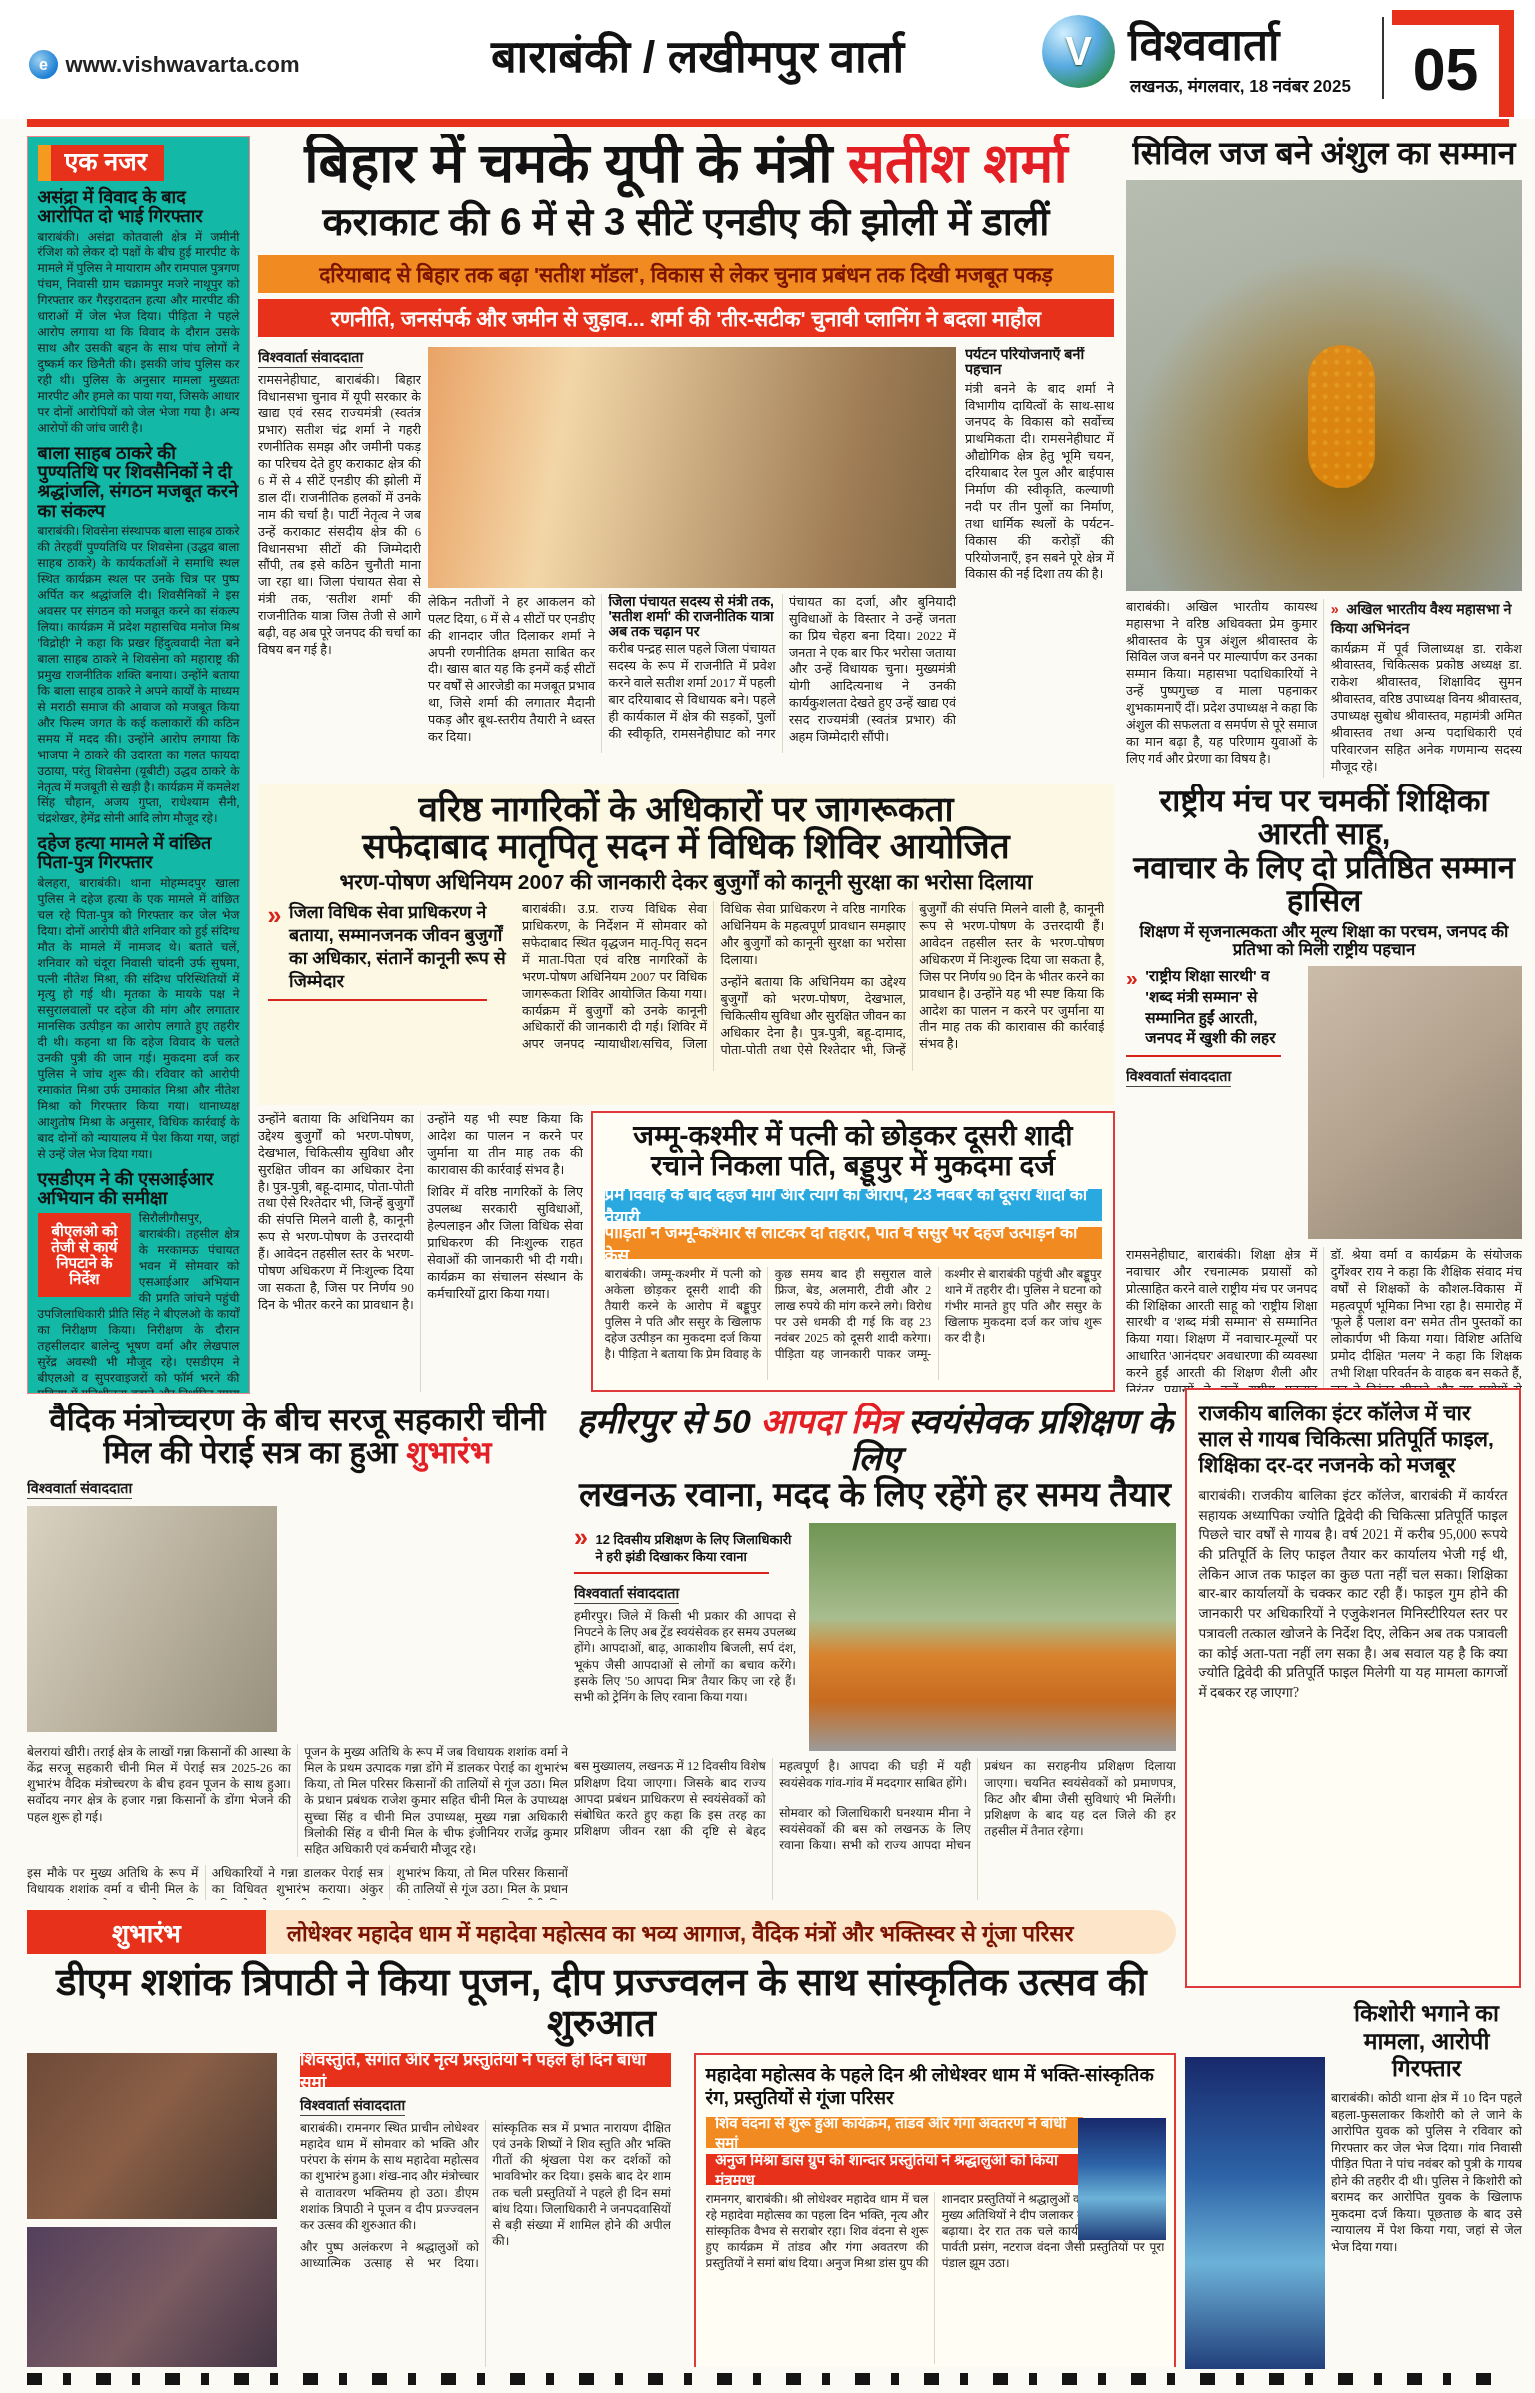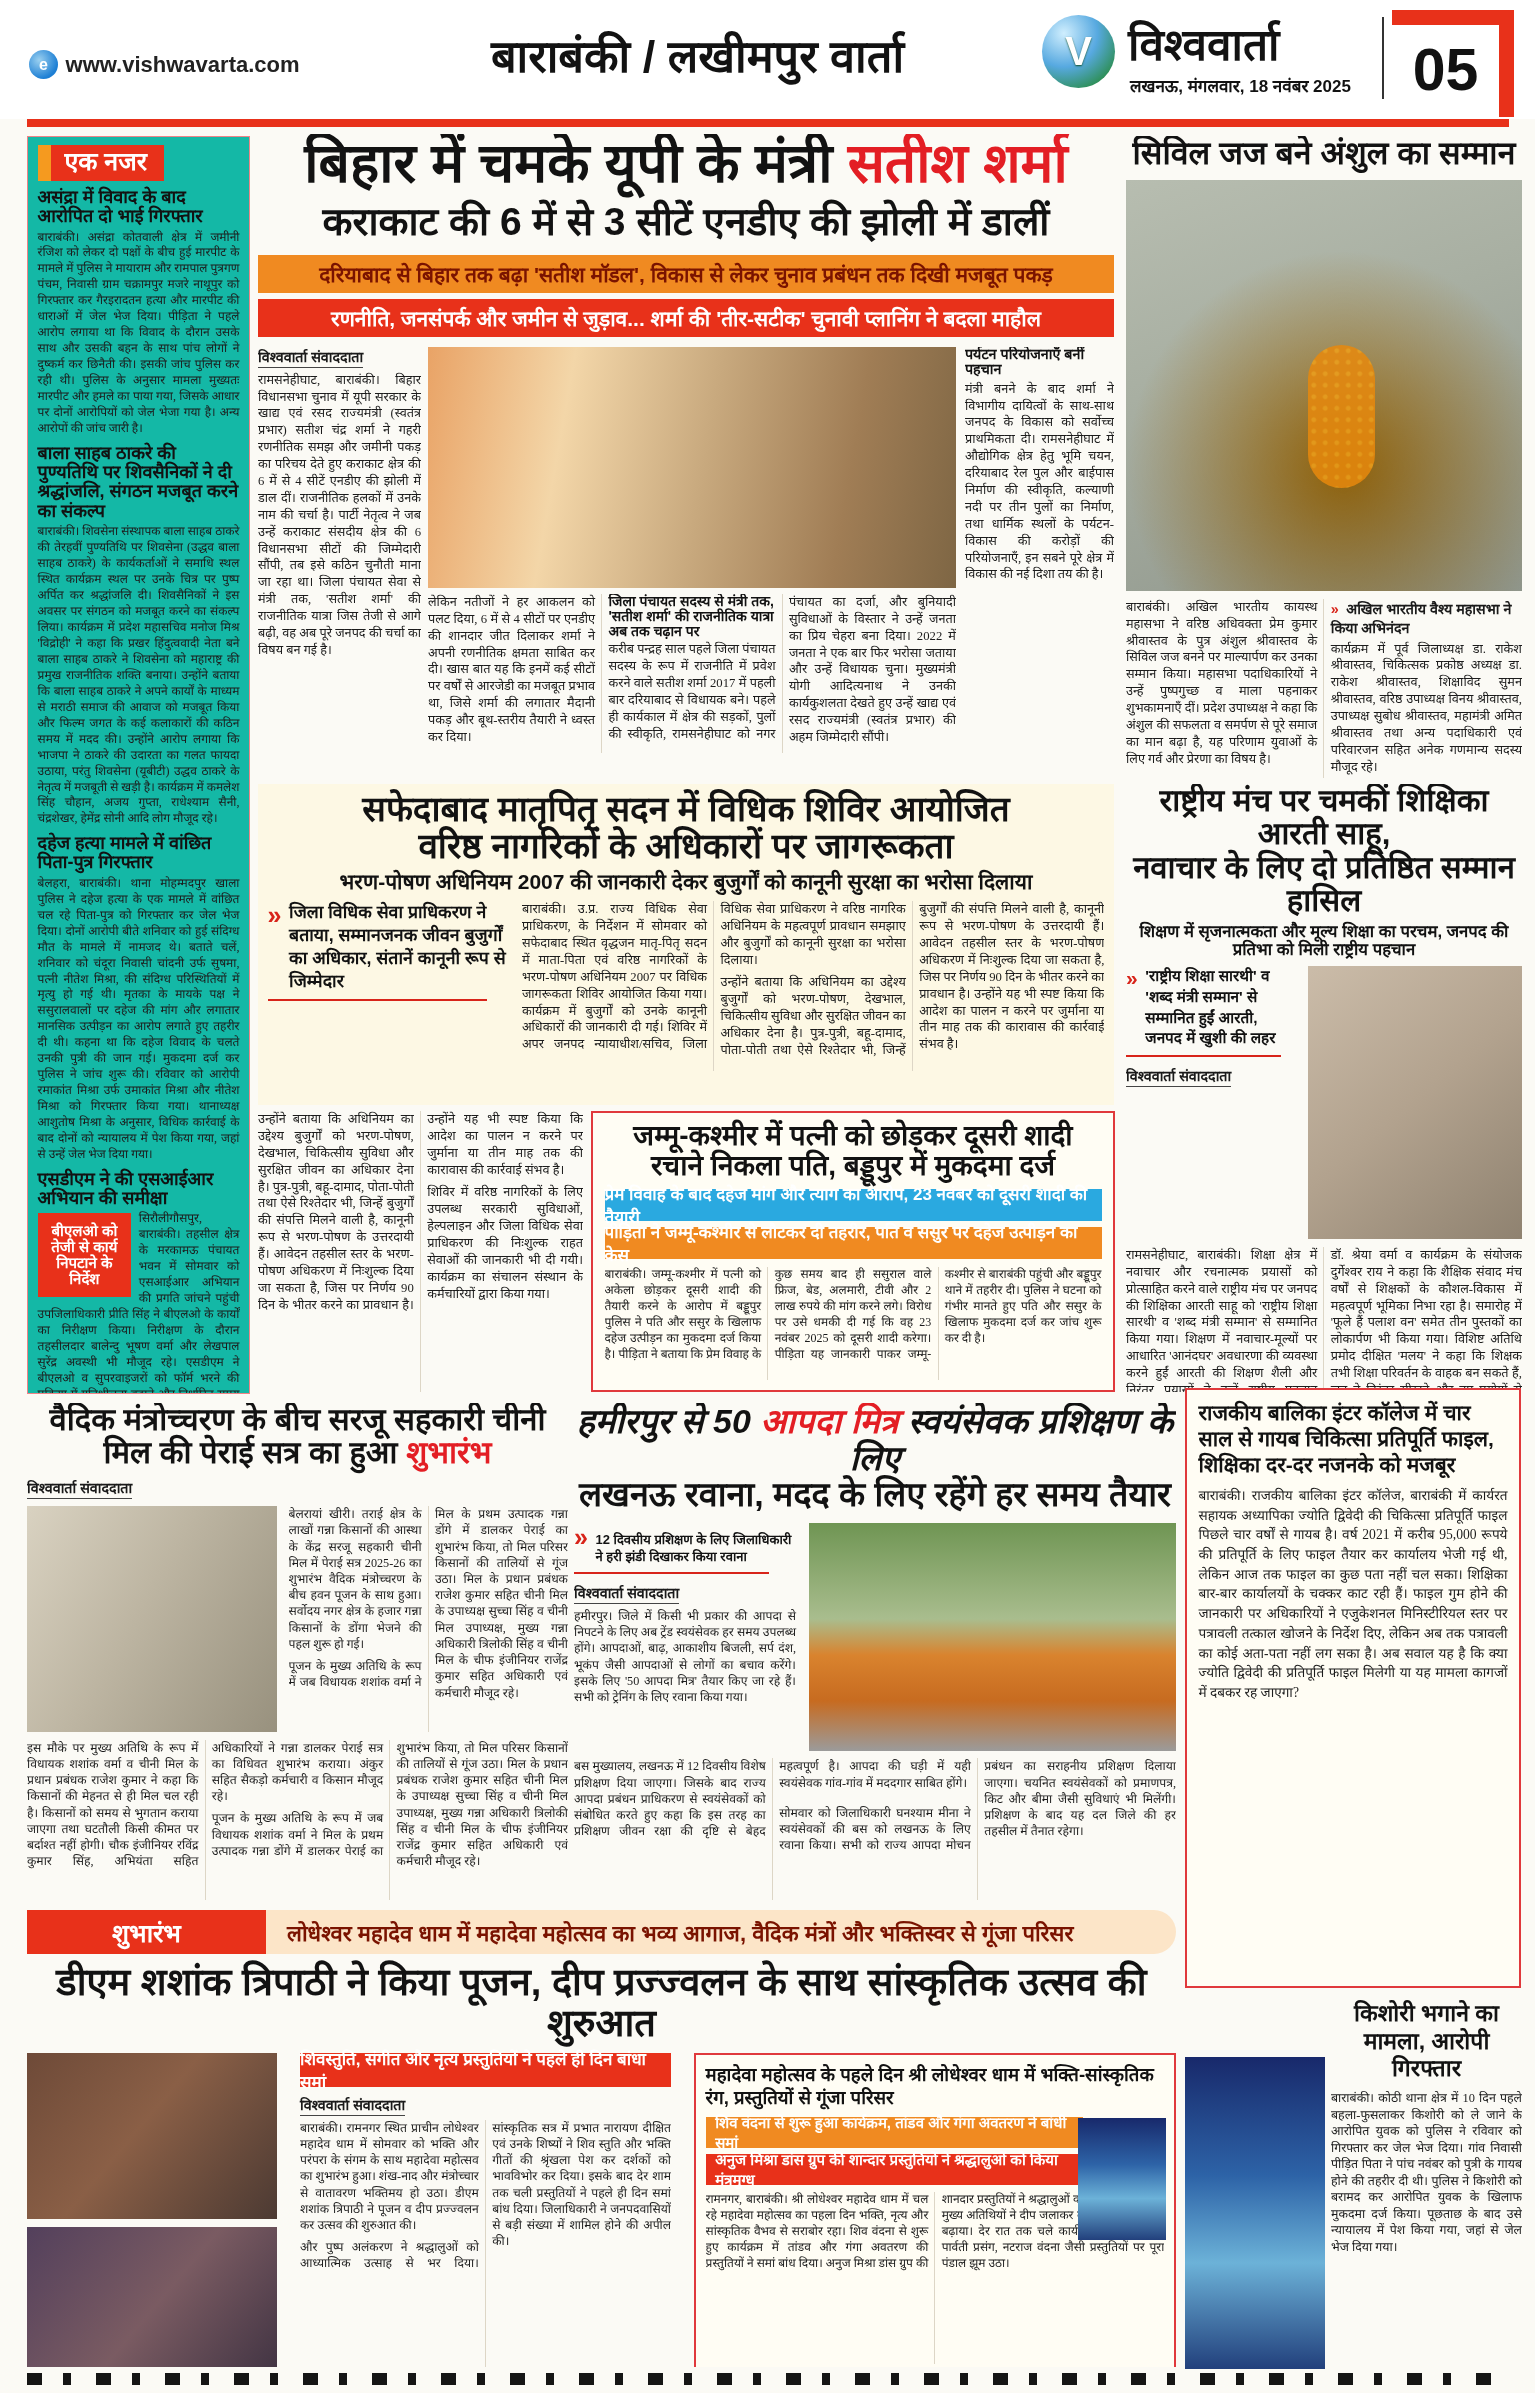--- a/index.html
+++ b/index.html
@@ -112,22 +112,22 @@
     <div class="clip cols2" style="height:208px;margin-top:7.6px;">
       <p class="body-txt">बाराबंकी। अखिल भारतीय कायस्थ महासभा ने वरिष्ठ अधिवक्ता प्रेम कुमार श्रीवास्तव के पुत्र अंशुल श्रीवास्तव के सिविल जज बनने पर माल्यार्पण कर उनका सम्मान किया। महासभा पदाधिकारियों ने उन्हें पुष्पगुच्छ व माला पहनाकर शुभकामनाएँ दीं। प्रदेश उपाध्यक्ष ने कहा कि अंशुल की सफलता व समर्पण से पूरे समाज का मान बढ़ा है, यह परिणाम युवाओं के लिए गर्व और प्रेरणा का विषय है।</p>
       <div style="margin:3.8px 0;font-weight:700;font-family:'Liberation Sans',sans-serif;font-size:14.3px;">
         <span class="chev">»</span><span>अखिल भारतीय वैश्य महासभा ने किया अभिनंदन</span>
       </div>
       <p class="body-txt">कार्यक्रम में पूर्व जिलाध्यक्ष डा. राकेश श्रीवास्तव, चिकित्सक प्रकोष्ठ अध्यक्ष डा. राकेश श्रीवास्तव, शिक्षाविद सुमन श्रीवास्तव, वरिष्ठ उपाध्यक्ष विनय श्रीवास्तव, उपाध्यक्ष सुबोध श्रीवास्तव, महामंत्री अमित श्रीवास्तव तथा अन्य पदाधिकारी एवं परिवारजन सहित अनेक गणमान्य सदस्य मौजूद रहे।</p>
     </div>
   </div>
 
   <div class="abs clip" style="left:258px;top:784px;width:856px;height:321px;background:#fdf8e4;padding:5.7px 9.6px;box-sizing:border-box;">
+    <h1 class="hl center" style="font-size:35px;">वरिष्ठ नागरिकों के अधिकारों पर जागरूकता</h1>
     <h1 class="hl center" style="font-size:35px;">सफेदाबाद मातृपितृ सदन में विधिक शिविर आयोजित</h1>
-    <h1 class="hl center" style="font-size:35px;">वरिष्ठ नागरिकों के अधिकारों पर जागरूकता</h1>
     <div class="hl center" style="font-size:21px;margin:5.7px 0 7.6px;">भरण-पोषण अधिनियम 2007 की जानकारी देकर बुजुर्गों को कानूनी सुरक्षा का भरोसा दिलाया</div>
     <div style="display:flex;gap:15.3px;">
       <div style="width:239px;flex:0 0 auto;">
         <div style="display:flex;">
           <span class="chev" style="font-size:25px;">»</span>
           <span class="hl" style="font-size:17.7px;line-height:1.3;">जिला विधिक सेवा प्राधिकरण ने बताया, सम्मानजनक जीवन बुजुर्गों का अधिकार, संतानें कानूनी रूप से जिम्मेदार</span>
         </div>
         <div class="redline" style="width:92%;"></div>
       </div>
       <div class="cols3 clip" style="flex:1;height:170px;">
@@ -168,21 +168,21 @@
     <div class="cols2 clip" style="margin-top:7.6px;height:197px;">
       <p class="body-txt">रामसनेहीघाट, बाराबंकी। शिक्षा क्षेत्र में नवाचार और रचनात्मक प्रयासों को प्रोत्साहित करने वाले राष्ट्रीय मंच पर जनपद की शिक्षिका आरती साहू को 'राष्ट्रीय शिक्षा सारथी' व 'शब्द मंत्री सम्मान' से सम्मानित किया गया। शिक्षण में नवाचार-मूल्यों पर आधारित 'आनंदघर' अवधारणा की व्यवस्था करने हुईं आरती की शिक्षण शैली और निरंतर प्रयासों ने उन्हें राष्ट्रीय पहचान दिलाई। सम्मान की खबर फैलते ही पूरे जिले में हर्ष का माहौल बन गया। मुख्य अतिथि डॉ. श्रेया वर्मा व कार्यक्रम के संयोजक दुर्गेश्वर राय ने कहा कि शैक्षिक संवाद मंच वर्षों से शिक्षकों के कौशल-विकास में महत्वपूर्ण भूमिका निभा रहा है। समारोह में 'फूले हैं पलाश वन' समेत तीन पुस्तकों का लोकार्पण भी किया गया। विशिष्ट अतिथि प्रमोद दीक्षित 'मलय' ने कहा कि शिक्षक तभी शिक्षा परिवर्तन के वाहक बन सकते हैं, जब वे निरंतर सीखने और नए प्रयोगों से जुड़े रहें।</p>
     </div>
   </div>
 
   <div class="abs clip" style="left:27px;top:1403px;width:541px;height:497px;">
     <h1 class="hl center" style="font-size:31px;">
       <span>वैदिक मंत्रोच्चरण के बीच सरजू सहकारी चीनी मिल की पेराई सत्र का हुआ </span><span style="color:#e31e24;">शुभारंभ</span>
     </h1>
     <div style="margin-top:7.6px;"><span class="byline sans">विश्ववार्ता संवाददाता</span></div>
-    <div style="display:flex;gap:11.5px;margin-top:3.8px;">
+    <div style="display:flex;gap:11.5px;margin-top:3.8px;flex-direction:column;">
       <div class="photo ph-mill" style="width:250px;height:226px;flex:0 0 auto;"></div>
       <div class="clip cols2" style="flex:1;height:226px;">
         <p class="body-txt" style="font-size:12.2px;">बेलरायां खीरी। तराई क्षेत्र के लाखों गन्ना किसानों की आस्था के केंद्र सरजू सहकारी चीनी मिल में पेराई सत्र 2025-26 का शुभारंभ वैदिक मंत्रोच्चरण के बीच हवन पूजन के साथ हुआ। सर्वोदय नगर क्षेत्र के हजार गन्ना किसानों के डोंगा भेजने की पहल शुरू हो गई।</p>
         <p class="body-txt" style="font-size:12.2px;">पूजन के मुख्य अतिथि के रूप में जब विधायक शशांक वर्मा ने मिल के प्रथम उत्पादक गन्ना डोंगे में डालकर पेराई का शुभारंभ किया, तो मिल परिसर किसानों की तालियों से गूंज उठा। मिल के प्रधान प्रबंधक राजेश कुमार सहित चीनी मिल के उपाध्यक्ष सुच्चा सिंह व चीनी मिल उपाध्यक्ष, मुख्य गन्ना अधिकारी त्रिलोकी सिंह व चीनी मिल के चीफ इंजीनियर राजेंद्र कुमार सहित अधिकारी एवं कर्मचारी मौजूद रहे।</p>
       </div>
     </div>
     <div class="clip cols3" style="margin-top:7.6px;height:161px;">
       <p class="body-txt" style="font-size:12.2px;">इस मौके पर मुख्य अतिथि के रूप में विधायक शशांक वर्मा व चीनी मिल के प्रधान प्रबंधक राजेश कुमार ने कहा कि किसानों की मेहनत से ही मिल चल रही है। किसानों को समय से भुगतान कराया जाएगा तथा घटतौली किसी कीमत पर बर्दाश्त नहीं होगी। चौक इंजीनियर रविंद्र कुमार सिंह, अभियंता सहित अधिकारियों ने गन्ना डालकर पेराई सत्र का विधिवत शुभारंभ कराया। अंकुर सहित सैकड़ो कर्मचारी व किसान मौजूद रहे।</p>
       <p class="body-txt" style="font-size:12.2px;">पूजन के मुख्य अतिथि के रूप में जब विधायक शशांक वर्मा ने मिल के प्रथम उत्पादक गन्ना डोंगे में डालकर पेराई का शुभारंभ किया, तो मिल परिसर किसानों की तालियों से गूंज उठा। मिल के प्रधान प्रबंधक राजेश कुमार सहित चीनी मिल के उपाध्यक्ष सुच्चा सिंह व चीनी मिल उपाध्यक्ष, मुख्य गन्ना अधिकारी त्रिलोकी सिंह व चीनी मिल के चीफ इंजीनियर राजेंद्र कुमार सहित अधिकारी एवं कर्मचारी मौजूद रहे।</p>
     </div>

